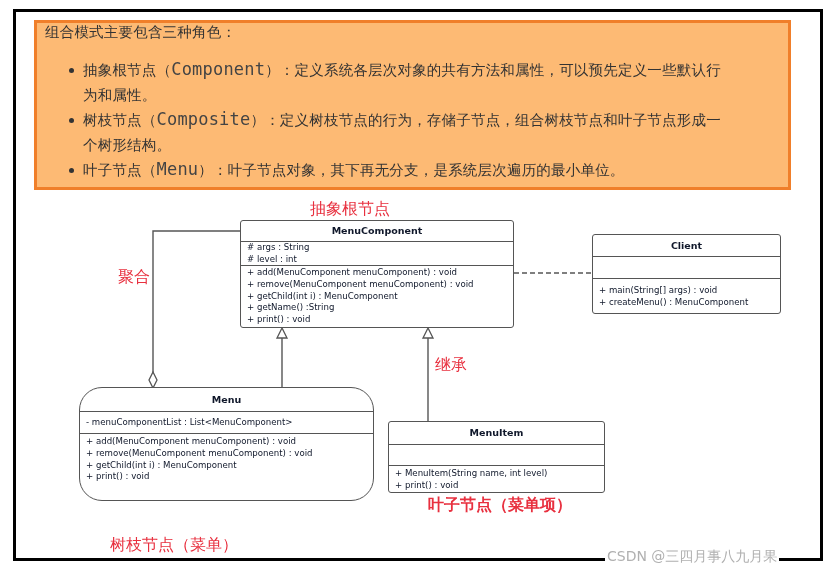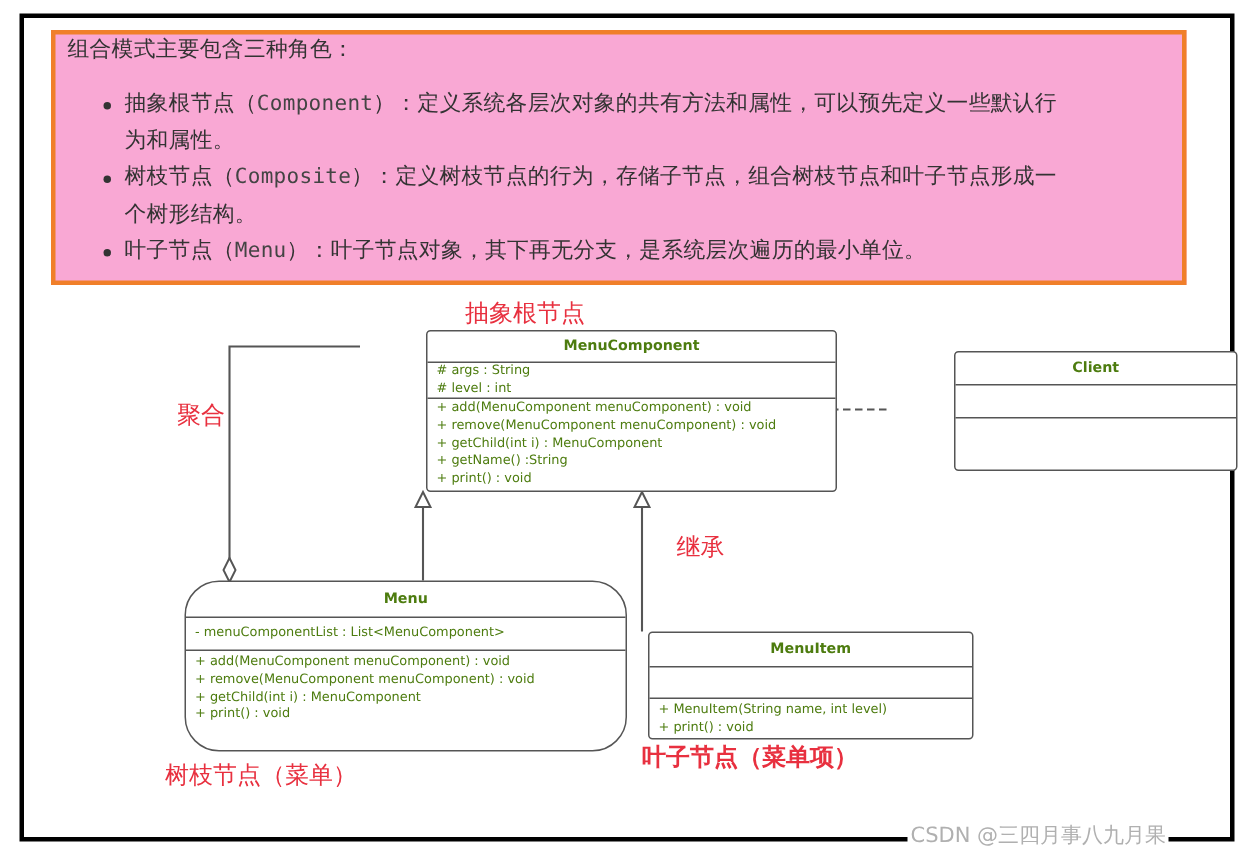--- a/index.html
+++ b/index.html
@@ -1,24 +1,24 @@
 <!DOCTYPE html>
 <html><head>
 <meta charset="utf-8">
 <style>
   html, body { margin: 0; padding: 0; background: #ffffff; }
   body { width: 834px; height: 576px; position: relative; overflow: hidden; font-family: "DejaVu Sans", sans-serif; }
   .frame { position: absolute; left: 13px; top: 9px; width: 804px; height: 546px; border: 3px solid #000; background: #fff; }
-  .intro { position: absolute; left: 34px; top: 20px; width: 751px; height: 164px; border: 3px solid #f07f2a; background: #f9a8d4; }
+  .intro { position: absolute; left: 34px; top: 20px; width: 751px; height: 164px; border: 3px solid #f07f2a; background: #fdba74; }
   .intro-title { position: absolute; left: 8px; top: 0px; font-size: 14.5px; color: #333; letter-spacing: 0.2px; }
   .intro ul { position: absolute; left: 0; top: 34px; margin: 0; padding: 0 0 0 46px; list-style: none; width: 700px; }
   .intro li { position: relative; font-size: 14.5px; color: #333; line-height: 24.5px; letter-spacing: 0.2px; margin-bottom: 0; }
   .intro li::before { content: ""; position: absolute; left: -14px; top: 11px; width: 5px; height: 5px; border-radius: 50%; background: #333; }
-  .mono { font-family: "DejaVu Sans Mono", monospace; font-size: 14px; color: #444; }
-  .uml { position: absolute; background: #fff; border: 1.3px solid #555; border-radius: 3px; font-family: "DejaVu Sans", sans-serif; color: #4d7c0f; margin-left: 44px; }
+  .mono { font-family: "DejaVu Sans Mono", monospace; font-size: 17px; color: #444; }
+  .uml { position: absolute; background: #fff; border: 1.3px solid #555; border-radius: 3px; font-family: "DejaVu Sans", sans-serif; color: #0f172a; }
   .uml .hdr { text-align: center; font-weight: bold; font-size: 9.5px; border-bottom: 1.3px solid #555; }
   .uml .sec { font-size: 8.6px; line-height: 11.8px; padding-left: 6px; white-space: nowrap; }
   .uml .sec.attrs { border-bottom: 1.3px solid #555; }
   .label-red { position: absolute; color: #e8303f; font-family: "DejaVu Serif", serif; font-size: 16px; white-space: nowrap; }
   .watermark { position: absolute; left: 605px; top: 548px; font-size: 14px; color: #b0b0b0; background: #fff; padding: 0 2px; white-space: nowrap; }
   svg.lines { position: absolute; left: 0; top: 0; }
 </style>
 </head>
 <body>
 
@@ -66,20 +66,24 @@
     <div>+ remove(MenuComponent menuComponent) : void</div>
     <div>+ getChild(int i) : MenuComponent</div>
     <div>+ getName() :String</div>
     <div>+ print() : void</div>
   </div>
 </div>
 
 <div class="uml" style="left:592px; top:234px; width:187px; height:78px;">
   <div class="hdr" style="height:21px; line-height:21px;text-align:center;">Client</div>
   <div class="sec attrs" style="height:21px;"></div>
+  <div class="sec" style="padding-top:6px;">
+    <div>+ main(String[] args) : void</div>
+    <div>+ createMenu() : MenuComponent</div>
+  </div>
 </div>
 
 <div class="uml" style="left:79px; top:387px; width:293px; height:112px;border-radius:23px;">
   <div class="hdr" style="height:23px; line-height:23px;">Menu</div>
   <div class="sec attrs" style="height:21px; line-height:21px;">
     <div>- menuComponentList : List&lt;MenuComponent&gt;</div>
   </div>
   <div class="sec" style="padding-top:2px;">
     <div>+ add(MenuComponent menuComponent) : void</div>
     <div>+ remove(MenuComponent menuComponent) : void</div>
@@ -92,17 +96,17 @@
   <div class="hdr" style="height:22px; line-height:22px;">MenuItem</div>
   <div class="sec attrs" style="height:20px;"></div>
   <div class="sec" style="padding-top:2px;">
     <div>+ MenuItem(String name, int level)</div>
     <div>+ print() : void</div>
   </div>
 </div>
 
 <div class="label-red" style="left:310px; top:199px;">抽象根节点</div>
 <div class="label-red" style="left:118px; top:267px;">聚合</div>
-<div class="label-red" style="left:451px; top:355px;text-align:right;">继承</div>
-<div class="label-red" style="left:110px; top:507px;">树枝节点（菜单）</div>
+<div class="label-red" style="left:435px; top:355px;text-align:right;">继承</div>
+<div class="label-red" style="left:110px; top:535px;">树枝节点（菜单）</div>
 <div class="label-red" style="left:428px; top:495px;font-weight:bold;">叶子节点（菜单项）</div>
 
 <div class="watermark">CSDN @三四月事八九月果</div>
 
 </body></html>

